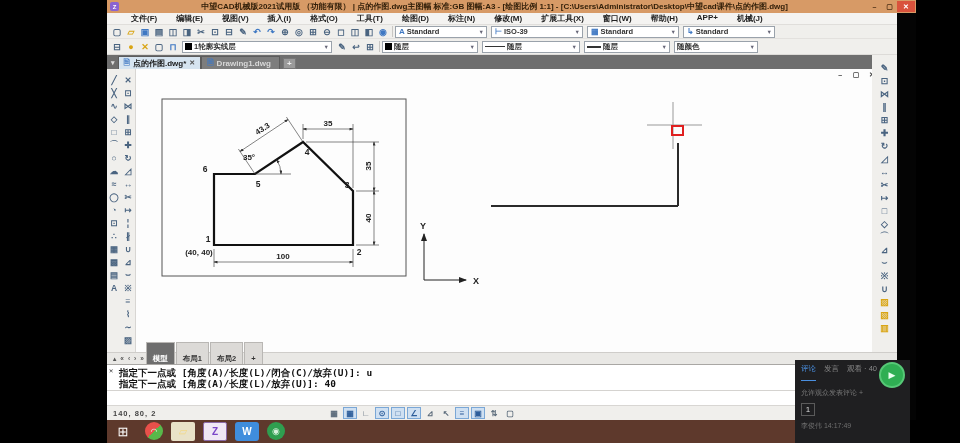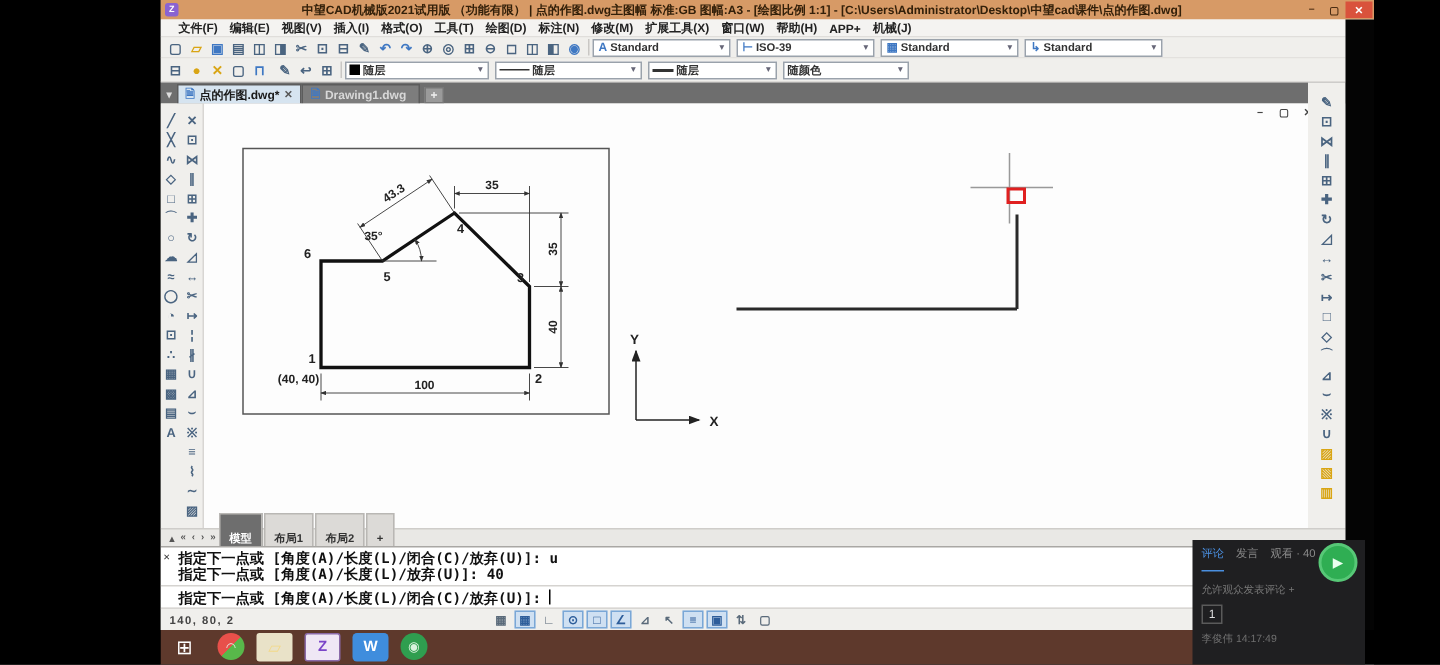--- a/index.html
+++ b/index.html
@@ -11,21 +11,21 @@
   #titlebar { position:absolute; left:0; top:0; width:809px; height:13px; background:#d79a66;
     display:flex; align-items:center; font-size:8.5px; color:#33200a; }
   #app-icon { width:9px; height:9px; margin:0 3px; background:#8a63d2; border-radius:2px;
     color:#fff; font-size:6px; display:flex; align-items:center; justify-content:center; }
   #title-text { flex:1; text-align:center; white-space:nowrap; overflow:hidden; font-size:8px; }
   .winbtn { width:15px; height:11px; display:flex; align-items:center; justify-content:center;
     font-size:7px; color:#4a2c12; }
   .winbtn.close { width:18px; background:#d9523c; color:#fff; margin-right:1px; }
 
   #menubar { position:absolute; left:0; top:13px; width:790px; height:12px; background:#f4f3f1;
-    display:flex; align-items:flex-end; gap:0; padding-left:8px; border-bottom:1px solid #e0dedb; }
+    display:flex; align-items:flex-start; gap:11px; padding-left:20px; border-bottom:1px solid #e0dedb; }
   .menu-item { font-size:8px; color:#222; padding:0 4px; white-space:nowrap; }
 
   #toolbar1 { position:absolute; left:0; top:25px; width:790px; height:14px; background:#f0efec;
     display:flex; align-items:center; padding-left:3px; border-bottom:1px solid #e3e1de; }
   #toolbar2 { position:absolute; left:0; top:39px; width:790px; height:16px; background:#f0efec;
     display:flex; align-items:center; padding-left:3px; border-bottom:1px solid #dddbd8; }
   .tbicon { width:14px; height:13px; display:flex; align-items:center; justify-content:center;
     font-size:9px; color:#4a6480; flex:0 0 auto; }
   .tbicon.yellow { color:#d9a514; }
   .tbicon.blue { color:#3f78c3; }
@@ -199,20 +199,25 @@
   </div>
 
   <div id="toolbar2">
     <div style="display:flex">
         <div class="tbicon">⊟</div>
         <div class="tbicon yellow">●</div>
         <div class="tbicon yellow">✕</div>
         <div class="tbicon">▢</div>
         <div class="tbicon blue">⊓</div>
       </div>
+    <div class="dd" style="width:150px;margin-left:2px">
+      <span class="swatch"></span>
+      <span>1轮廓实线层</span>
+      <span class="dd-arrow">▼</span>
+    </div>
     <div style="display:flex;margin-left:3px">
         <div class="tbicon">✎</div>
         <div class="tbicon">↩</div>
         <div class="tbicon">⊞</div>
       </div>
     <div class="tbsep"></div>
     <div class="dd" style="width:96px">
       <span class="swatch"></span>
       <span>随层</span>
       <span class="dd-arrow">▼</span>
@@ -419,21 +424,20 @@
       </div>
   </div>
 
   <div id="cmd">
     <div id="cmd-close">✕</div>
     <div style="padding-top:2px">
         <div class="cmdline">指定下一点或 [角度(A)/长度(L)/闭合(C)/放弃(U)]: u</div>
         <div class="cmdline">指定下一点或 [角度(A)/长度(L)/放弃(U)]: 40</div>
       </div>
     <div id="cmd-divider"></div>
-    <div id="cmd-prompt"><span>指定下一点或 [角度(A)/长度(L)/闭合(C)/放弃(U)]: </span><span id="cursor"></span></div>
   </div>
 
   <div id="statusbar">
     <div id="coords">140, 80, 2</div>
     <div id="toggles">
         <div class="stoggle">▦</div>
         <div class="stoggle active">▦</div>
         <div class="stoggle">∟</div>
         <div class="stoggle active">⊙</div>
         <div class="stoggle active">□</div>

